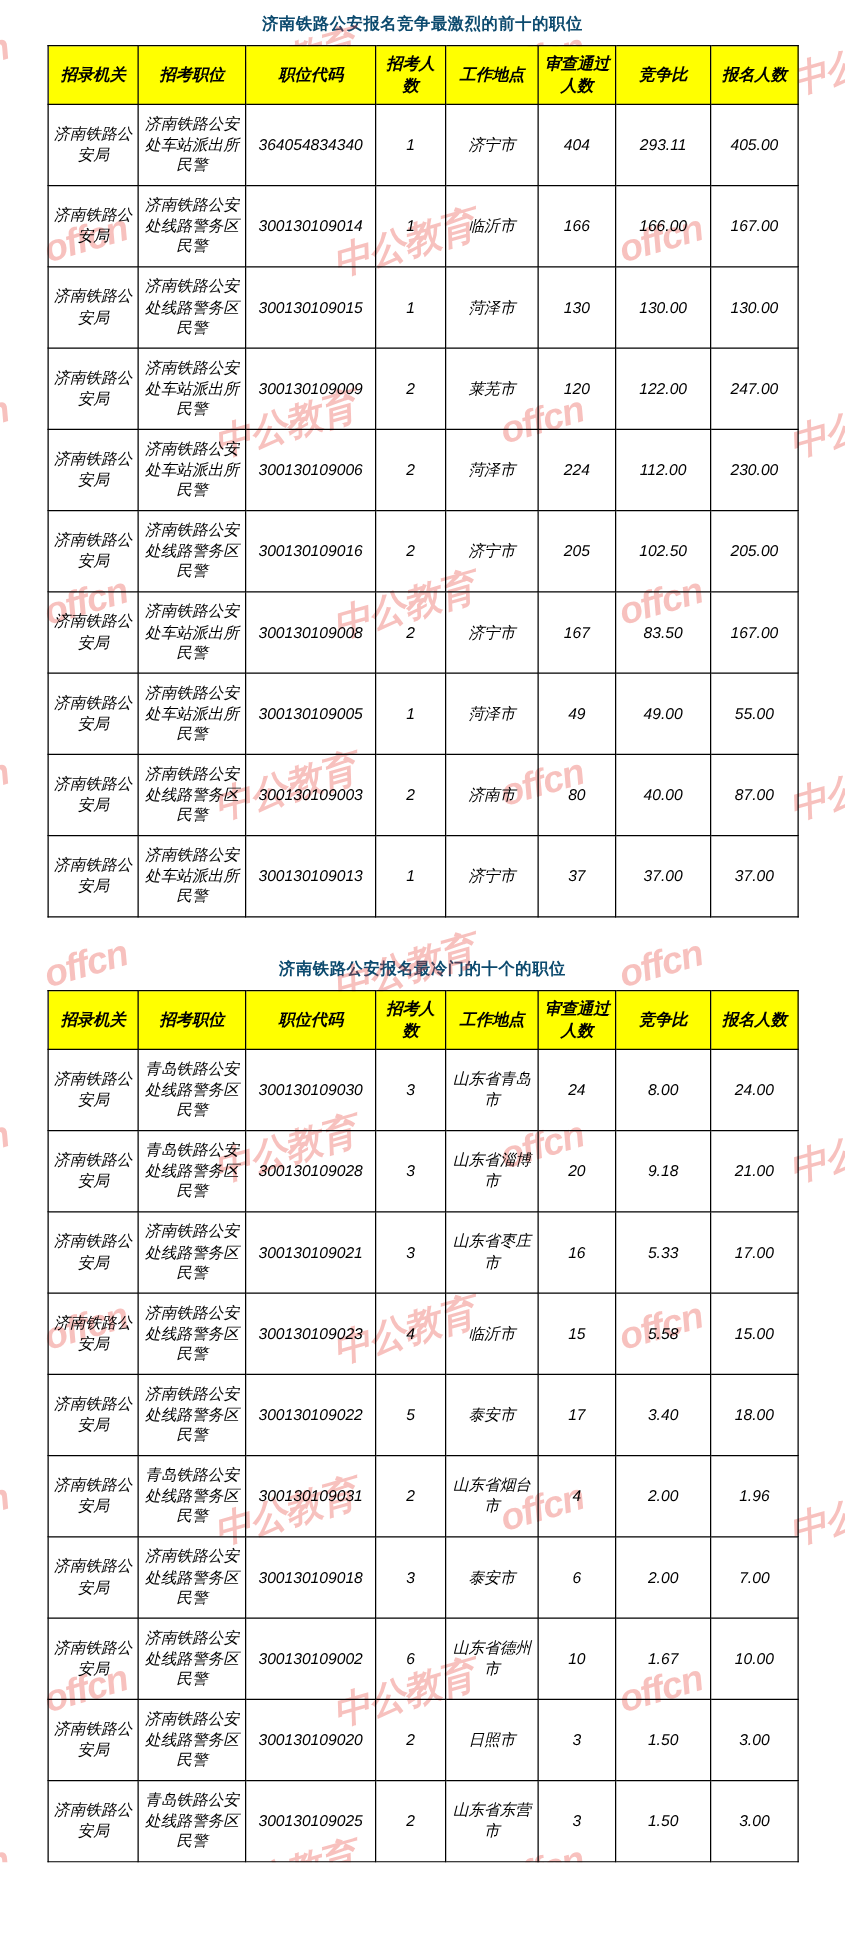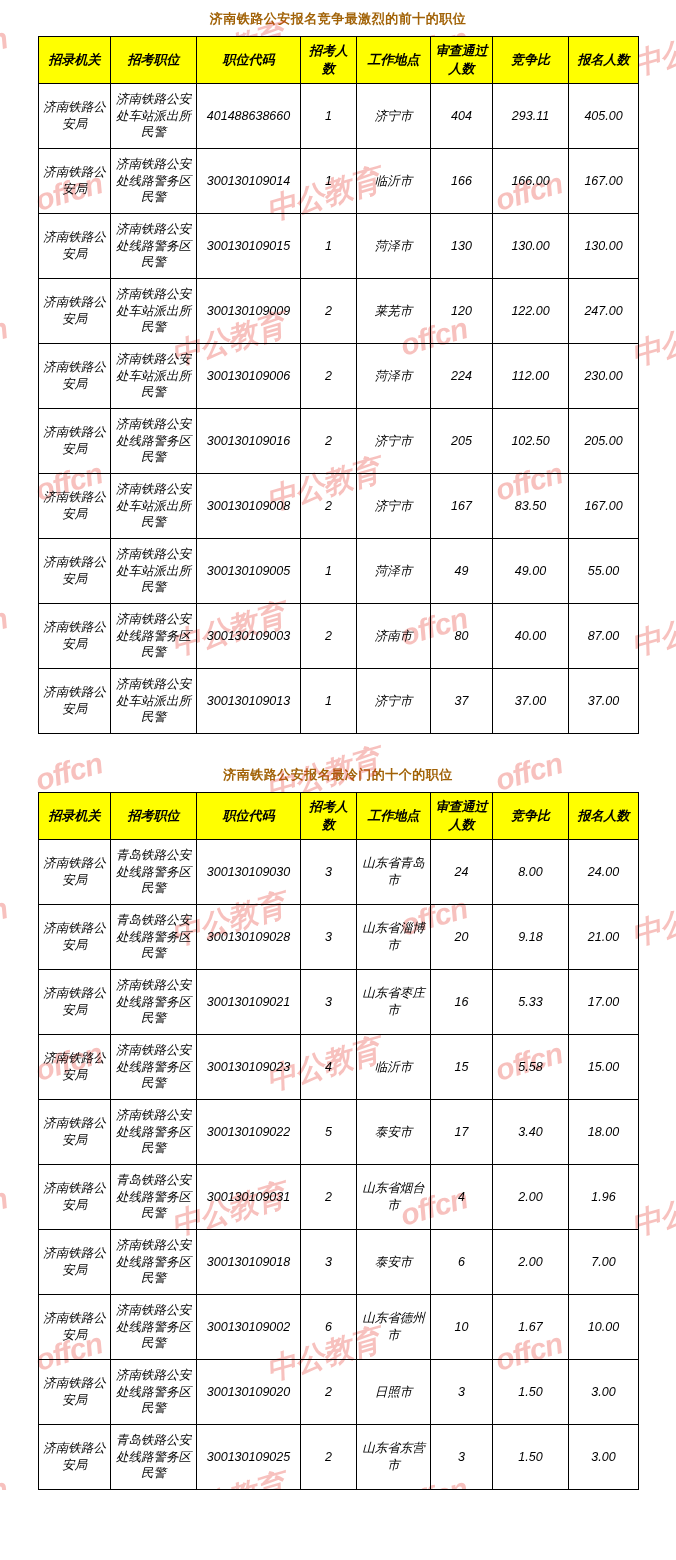--- a/index.html
+++ b/index.html
@@ -18,21 +18,21 @@
     position: relative;
     overflow: hidden;
   }
   .section {
     position: relative;
   }
   .section-title {
     text-align: center;
     font-size: 13px;
     font-weight: bold;
-    color: #a16207;
+    color: #0c4a6e;
     padding: 10px 0 8px 0;
     letter-spacing: 0.5px;
   }
   .table-wrap {
     padding: 0 38px 0 38px;
     position: relative;
     z-index: 2;
   }
   table.data {
     border-collapse: collapse;
@@ -164,21 +164,21 @@
             <th>工作地点</th>
             <th>审查通过人数</th>
             <th>竞争比</th>
             <th>报名人数</th>
           </tr>
         </thead>
         <tbody id="tbody-0">
             <tr>
               <td>济南铁路公安局</td>
               <td>济南铁路公安处车站派出所民警</td>
-              <td>401488638660</td>
+              <td>364054834340</td>
               <td>1</td>
               <td>济宁市</td>
               <td>404</td>
               <td>293.11</td>
               <td>405.00</td>
             </tr>
             <tr>
               <td>济南铁路公安局</td>
               <td>济南铁路公安处线路警务区民警</td>
               <td>300130109014</td>

